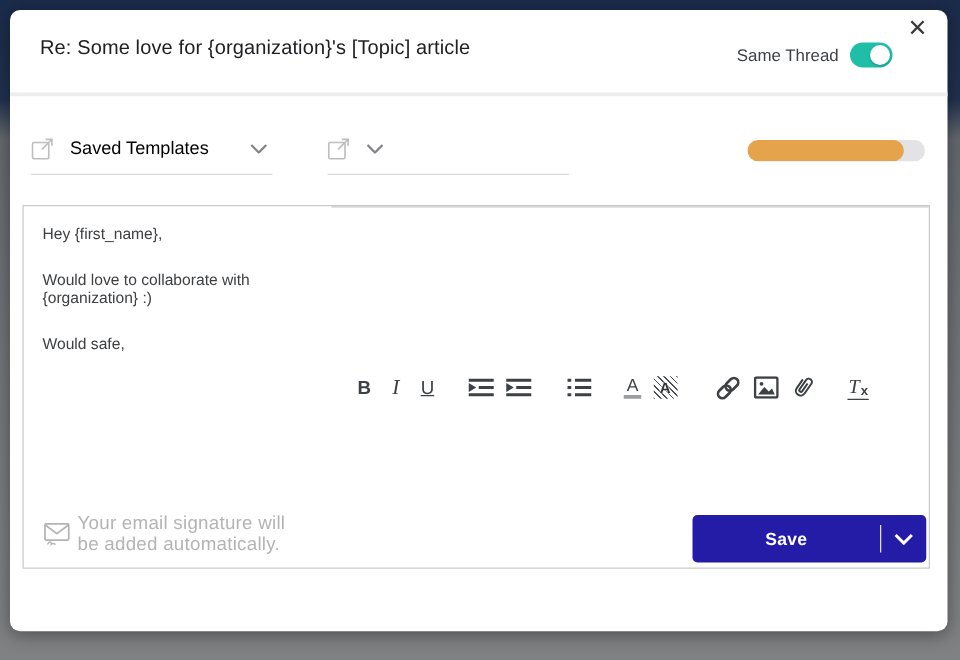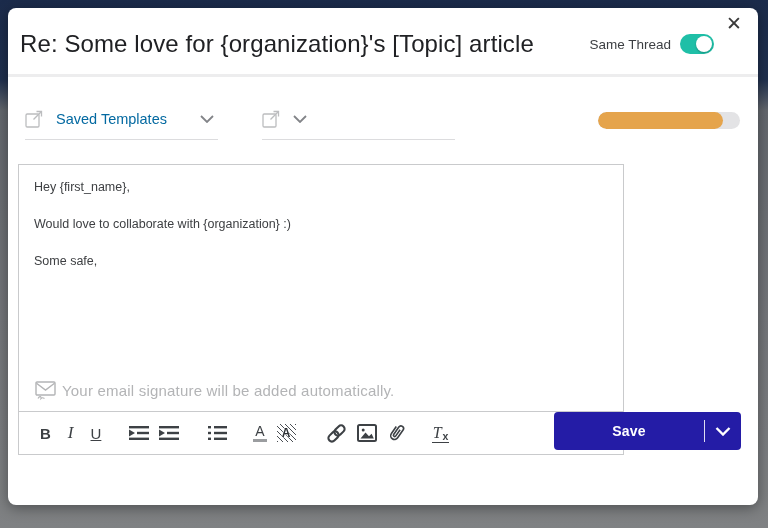--- a/index.html
+++ b/index.html
@@ -14,22 +14,22 @@
     background: #ffffff; border-radius: 8px;
     box-shadow: 0 3px 14px rgba(0,0,0,.38);
   }
   
   .close-btn {
     position: absolute; top: 2px; right: 12px;
     font-size: 19px; color: #3a3a3a; font-weight: 300;
     cursor: pointer; line-height: 28px; padding: 0 4px;
   }
   .title {
-    position: absolute; left: 12px; top: 22px;
-    font-size: 24px; color: #202124; letter-spacing: .1px;
+    position: absolute; left: 24px; top: 22px;
+    font-size: 16px; color: #202124; letter-spacing: .1px;
   }
   .same-thread {
     position: absolute; top: 26px; right: 44px;
     display: flex; align-items: center; gap: 9px; text-align: right;
   }
   .same-thread-label { font-size: 13.5px; color: #3c3f43; }
   .toggle {
     width: 34px; height: 20px; border-radius: 10px; background: #1fbfa7;
     position: relative; cursor: pointer; flex: 0 0 auto;
   }
@@ -41,32 +41,32 @@
     position: absolute; left: 0; top: 66px; width: 100%; height: 3px; background: #ededee;
   }
   
   .dd {
     position: absolute; top: 94px; height: 38px; width: 193px;
     display: flex; align-items: center; gap: 13px;
     border-bottom: 1px solid #dcdcde; cursor: pointer; padding-bottom: 4px;
   }
   .dd-saved { left: 17px; }
   .dd-insert { left: 254px; }
-  .dd-label { font-size: 14.5px; color: #0369a1; flex: 1 1 auto; white-space: nowrap; }
+  .dd-label { font-size: 14.5px; color: #000000; flex: 1 1 auto; white-space: nowrap; }
   .dd-caret { flex: 0 0 auto; margin-right: 4px; display: flex; }
   .progress {
     position: absolute; left: 590px; top: 104px; width: 142px; height: 17px;
     border-radius: 9px; background: #e3e3e5; overflow: hidden;
   }
   .progress-fill { height: 100%; border-radius: 9px; background: #e5a44c; width: 88%; }
   
   .editor-box {
-    position: absolute; left: 10px; top: 156px; width: 606px; height: 291px;
+    position: absolute; left: 10px; top: 156px; width: 726px; height: 291px;
     border: 1px solid #c9cacc; background: #fff;
-    display: flex; flex-direction: column;
+    display: flex; flex-direction: row;
   }
   .editor-content {
     flex: 0 0 246px; padding: 15px 16px 0 15px;
     display: flex; flex-direction: column;
     font-size: 12.5px; color: #3e4043; overflow: hidden;
   }
   .para { margin-bottom: 23px; white-space: pre-wrap; }
   .signature-row {
     margin-top: auto; margin-bottom: 10px;
     display: flex; align-items: center; gap: 4px;
@@ -161,21 +161,21 @@
   </div>
 
   <div class="progress">
     <div class="progress-fill" style="width: 88%; background: rgb(229, 164, 76);"></div>
   </div>
 
   <div class="editor-box">
     <div class="editor-content">
       <div class="para">Hey {first_name},</div>
       <div class="para">Would love to collaborate with {organization} :)</div>
-      <div class="para">Some safe,</div>
+      <div class="para">Would safe,</div>
       <div class="signature-row">
         <span>
           <svg width="24" height="22" viewBox="0 0 24 22" fill="none" stroke="#b3b4b6" stroke-width="1.4">
             <rect x="2" y="3" width="19" height="13" rx="1"></rect>
             <path d="M2.5 4.2 L11.5 11 L20.5 4.2"></path>
             <path d="M4 19.5 C5.5 16.5 7.5 17.5 7 19.5 C8.5 18 9.5 19 10.5 19.5" stroke-width="1.1"></path>
           </svg>
         </span>
         <span class="signature-text">Your email signature will be added automatically.</span>
       </div>

